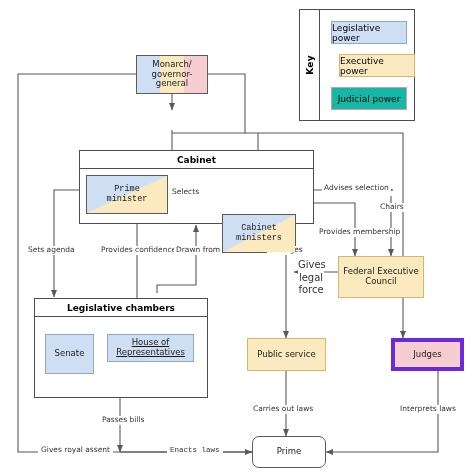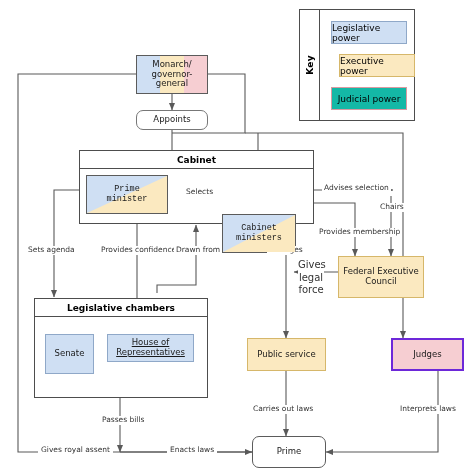--- a/index.html
+++ b/index.html
@@ -102,23 +102,20 @@
   <div class="node" style="left:136px;top:55px;width:72px;height:39px;border:1px solid #5b5b5b;font-size:8.5px;position:absolute;overflow:hidden;">
     <div class="vband" style="left:0;width:33.33%;background:#cfdff3;"></div>
     <div class="vband" style="left:33.33%;width:33.34%;background:#fbe9c0;"></div>
     <div class="vband" style="left:66.67%;width:33.33%;background:#f6ced2;"></div>
     <div style="position:relative;z-index:3;width:100%;">
       <div>Monarch/</div>
       <div>governor-general</div>
     </div>
   </div>
 
-  <div class="node rounded" style="left:136px;top:110px;width:72px;height:20px;border:1px solid #777;background:#fff;font-size:8.5px;">
-    <span>Appoints</span>
-  </div>
 
   <div class="container" style="position:absolute;left:79px;top:150px;width:233px;height:72px;background:#fff;">
     <div class="title-bar" style="height:17px;font-size:9px;background:#fff;">
       <span>Cabinet</span>
     </div>
   </div>
 
   <div class="split-node node" style="left:86px;top:175px;width:82px;height:39px;font-size:8.5px;">
     <div class="tri-a" style="background:#cfdff3;"></div>
     <div class="tri-b" style="background:#fbe9c0;clip-path:polygon(100% 0,100% 100%,0 100%);"></div>
@@ -157,29 +154,29 @@
     <div style="width:100%;">
       <div>Federal Executive</div>
       <div>Council</div>
     </div>
   </div>
 
   <div class="node" style="left:247px;top:338px;width:79px;height:33px;background:#fbe9c0;border:1px solid #d6b76a;font-size:8.5px;">
     <span>Public service</span>
   </div>
 
-  <div class="node" style="left:391px;top:338px;width:73px;height:33px;background:#f6ced2;border:2px solid #6d28d9;font-size:8.5px;">
+  <div class="node" style="left:391px;top:338px;width:73px;height:33px;background:#f6ced2;border:4px solid #6d28d9;font-size:8.5px;">
     <span>Judges</span>
   </div>
 
   <div class="node rounded" style="left:252px;top:436px;width:74px;height:32px;background:#fff;border:1px solid #5b5b5b;font-size:8.5px;">
     <span>Prime</span>
   </div>
 
-  <div class="edgelabel" style="left:184px;top:188px;font-size:7.5px;padding:0 2px;">Selects</div>
+  <div class="edgelabel" style="left:170px;top:188px;font-size:7.5px;padding:0 2px;">Selects</div>
 
   <div class="edgelabel" style="left:322px;top:184px;font-size:7.5px;padding:0 2px;">Advises selection</div>
 
   <div class="edgelabel" style="left:378px;top:203px;font-size:7.5px;padding:0 2px;">Chairs</div>
 
   <div class="edgelabel" style="left:317px;top:228px;font-size:7.5px;padding:0 2px;">Provides membership</div>
 
   <div class="edgelabel" style="left:26px;top:246px;font-size:7.5px;padding:0 2px;">Sets agenda</div>
 
   <div class="edgelabel" style="left:99px;top:246px;font-size:7.5px;padding:0 2px;">Provides confidence</div>
@@ -191,19 +188,19 @@
   <div class="edgelabel wrap" style="left:298px;top:259px;width:26px;font-size:10px;line-height:1.25;">
     <div>Gives</div>
     <div>legal</div>
     <div>force</div>
   </div>
 
   <div class="edgelabel" style="left:100px;top:416px;font-size:7.5px;padding:0 2px;">Passes bills</div>
 
   <div class="edgelabel" style="left:38px;top:446px;font-size:7.5px;padding:0 3px;">Gives royal assent</div>
 
-  <div class="edgelabel" style="left:167px;top:446px;font-size:7.5px;padding:0 3px;">Enacts laws</div>
+  <div class="edgelabel" style="left:167px;top:446px;font-size:7.5px;padding:0 3px;font-family:Liberation Mono, monospace;">Enacts laws</div>
 
   <div class="edgelabel" style="left:251px;top:405px;font-size:7.5px;padding:0 2px;">Carries out laws</div>
 
   <div class="edgelabel" style="left:398px;top:405px;font-size:7.5px;padding:0 2px;">Interprets laws</div>
 
 </div>
 
 </body></html>

